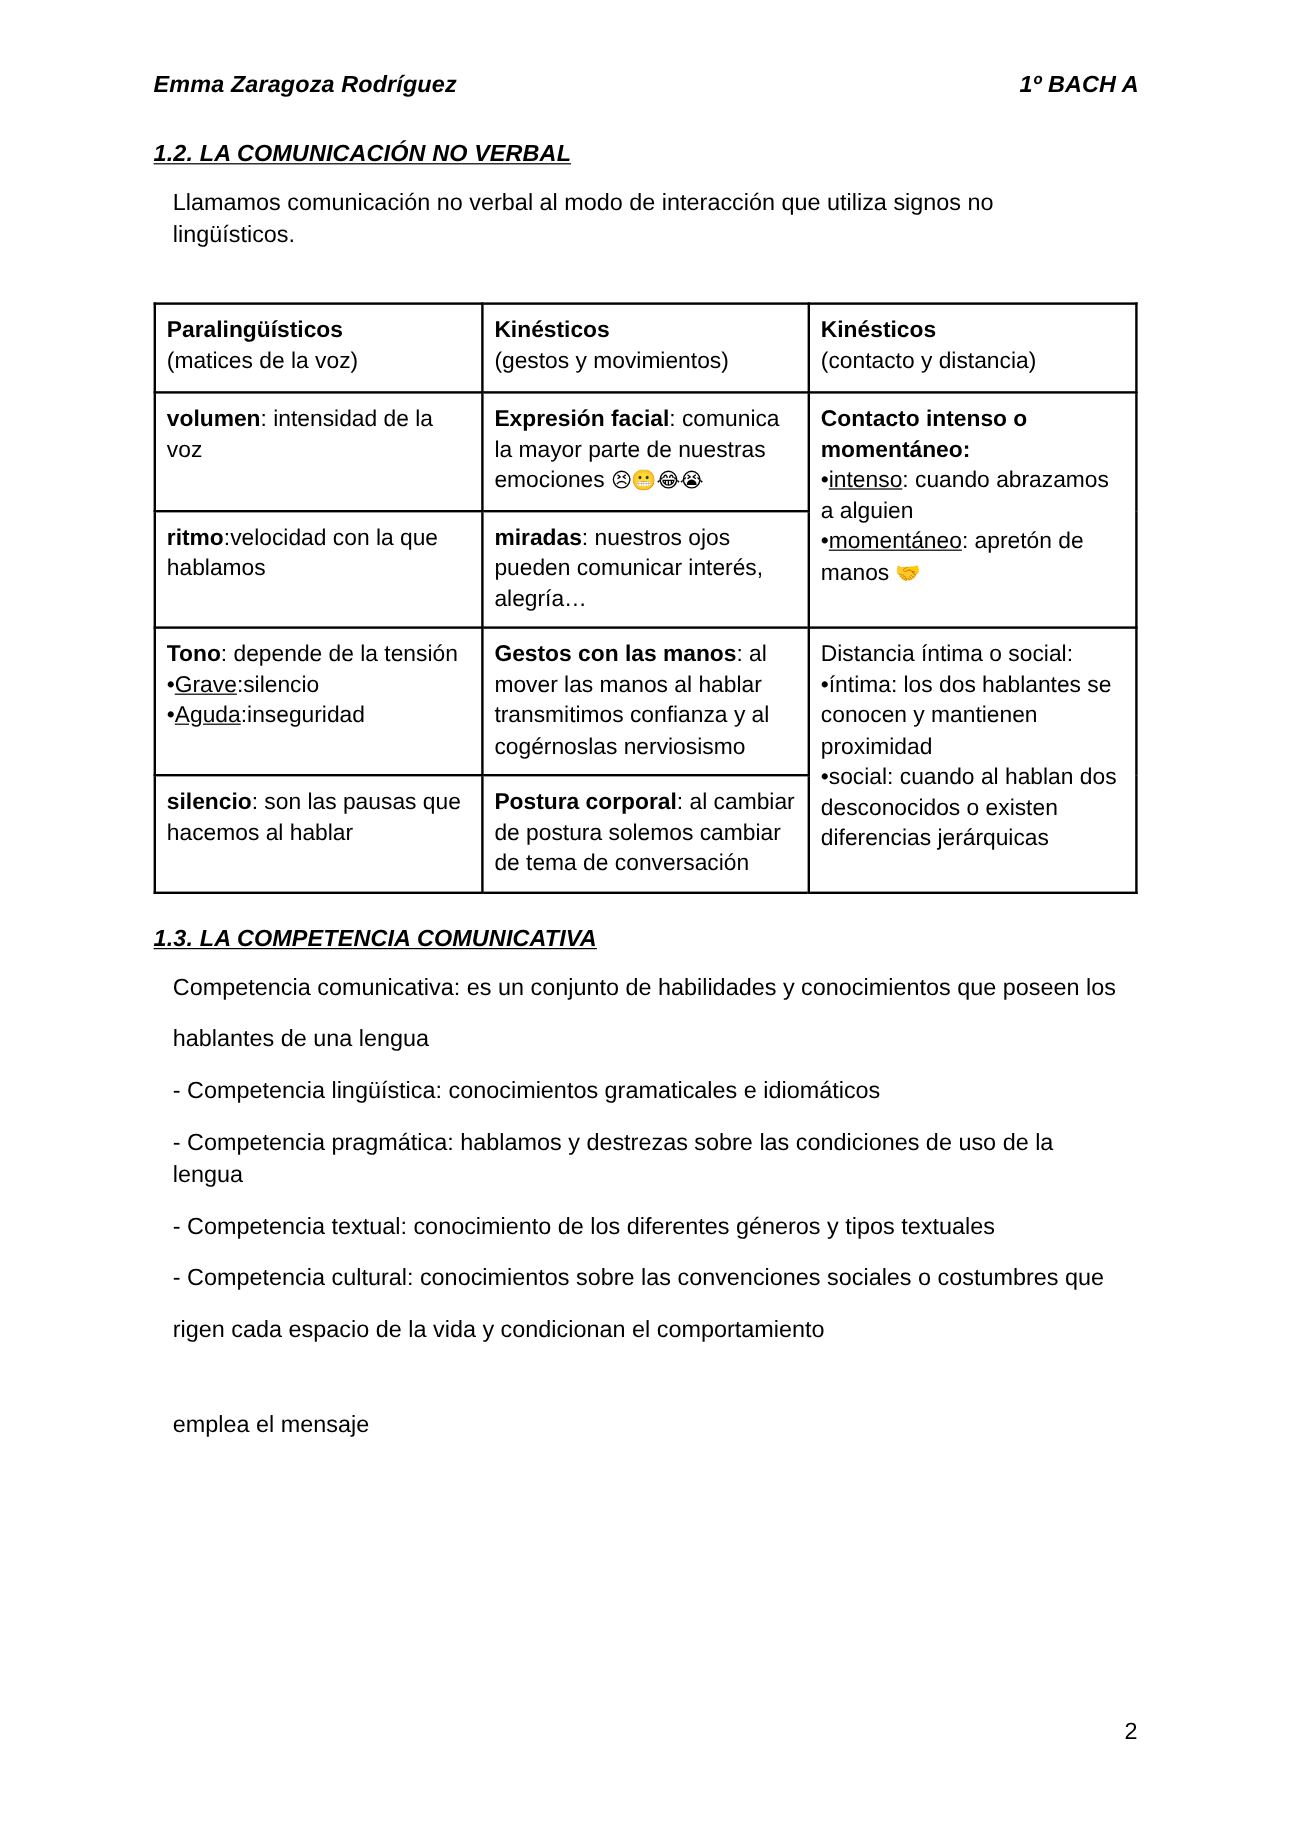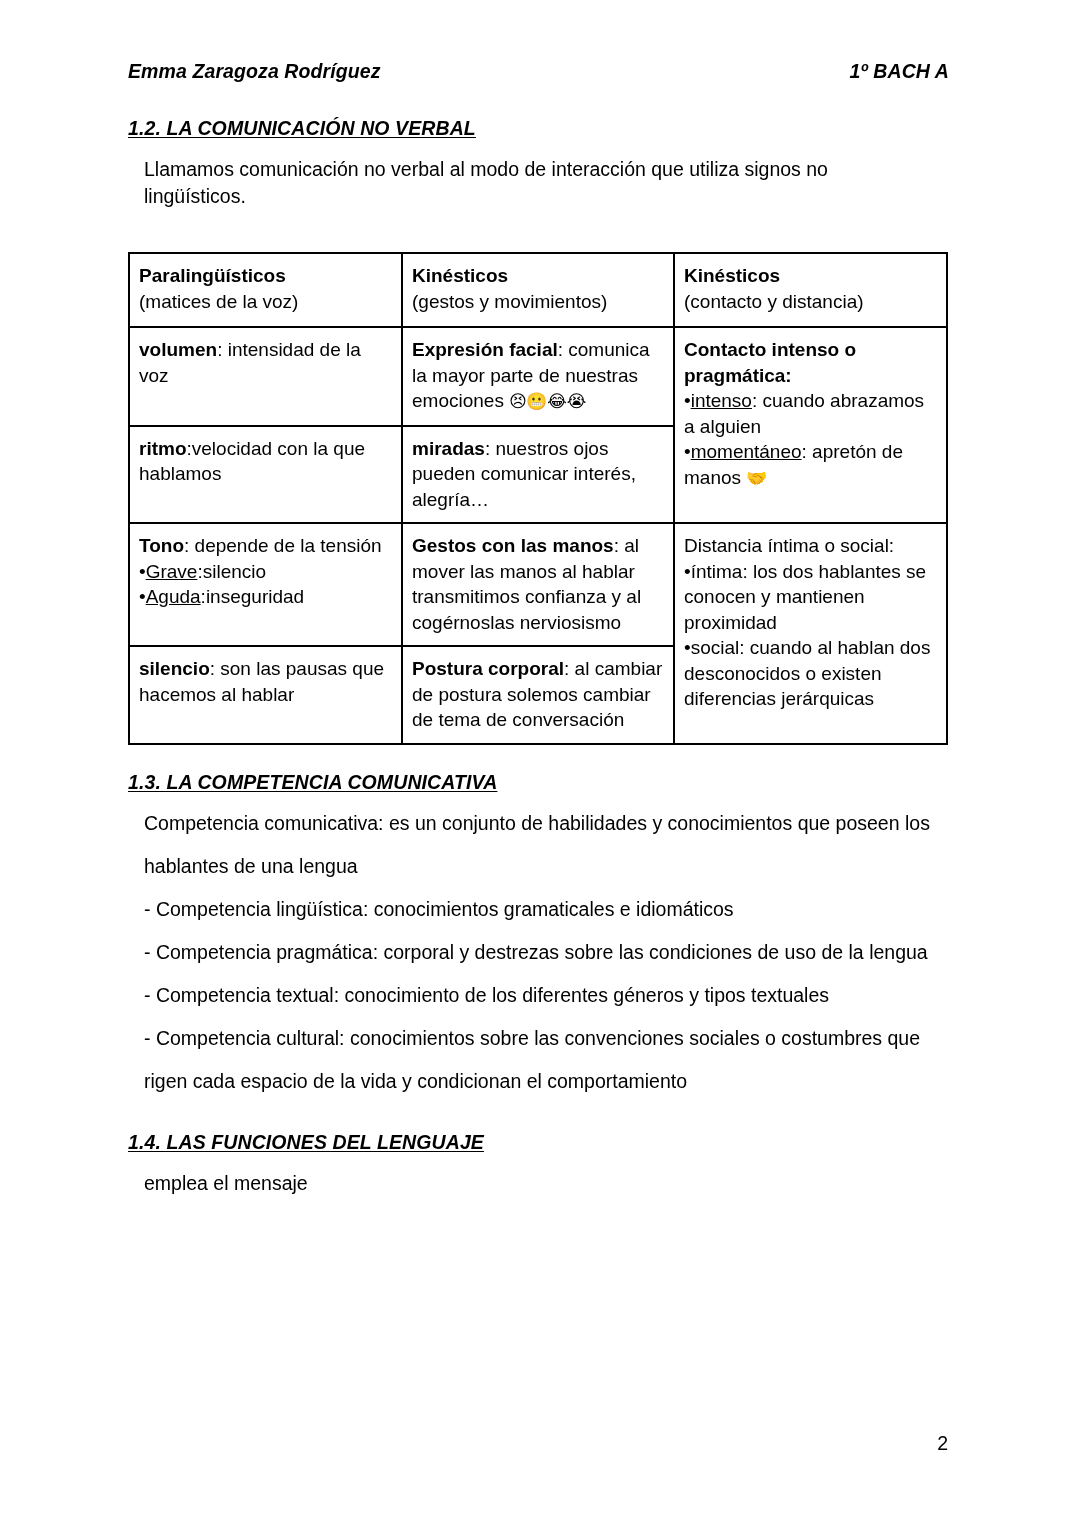--- a/index.html
+++ b/index.html
@@ -142,21 +142,21 @@
         </tr>
 
         <tr>
           <td>
             <span class="term">volumen</span><span>: intensidad de la voz</span>
           </td>
           <td>
             <span class="term">Expresión facial</span><span>: comunica la mayor parte de nuestras emociones </span><span class="emoji">😣😬😂😭</span>
           </td>
           <td rowspan="2">
-            <span class="term">Contacto intenso o pragmática:</span><br>
+            <span class="term">Contacto intenso o momentáneo:</span><br>
             <span class="bullet-line"><span>•</span><span class="u">intenso</span><span>: cuando abrazamos a alguien</span></span>
             <span class="bullet-line"><span>•</span><span class="u">momentáneo</span><span>: apretón de manos </span><span class="emoji">🤝</span></span>
           </td>
         </tr>
 
         <tr>
           <td>
             <span class="term">ritmo</span><span>:velocidad con la que hablamos</span>
           </td>
           <td>
@@ -192,28 +192,25 @@
     </table>
 
     <div class="spacer-26"></div>
 
     <div class="heading-row">
       <span class="section-heading">1.3. LA COMPETENCIA COMUNICATIVA</span>
     </div>
     <p class="body-line">Competencia comunicativa: es un conjunto de habilidades y conocimientos que poseen los</p>
     <p class="body-line">hablantes de una lengua</p>
     <p class="body-line">- Competencia lingüística: conocimientos gramaticales e idiomáticos</p>
-    <p class="body-line">- Competencia pragmática: corporal y destrezas sobre las condiciones de uso de la lengua</p>
+    <p class="body-line">- Competencia pragmática: hablamos y destrezas sobre las condiciones de uso de la lengua</p>
     <p class="body-line">- Competencia textual: conocimiento de los diferentes géneros y tipos textuales</p>
     <p class="body-line">- Competencia cultural: conocimientos sobre las convenciones sociales o costumbres que</p>
     <p class="body-line">rigen cada espacio de la vida y condicionan el comportamiento</p>
 
     <div class="spacer-20"></div>
 
-    <div class="heading-row">
-      <span class="section-heading">1.4. LAS FUNCIONES DEL LENGUAJE</span>
-    </div>
     <p class="body-line">emplea el mensaje</p>
 
   </div>
 
   <div class="page-number">2</div>
 </div>
 
 </body></html>

